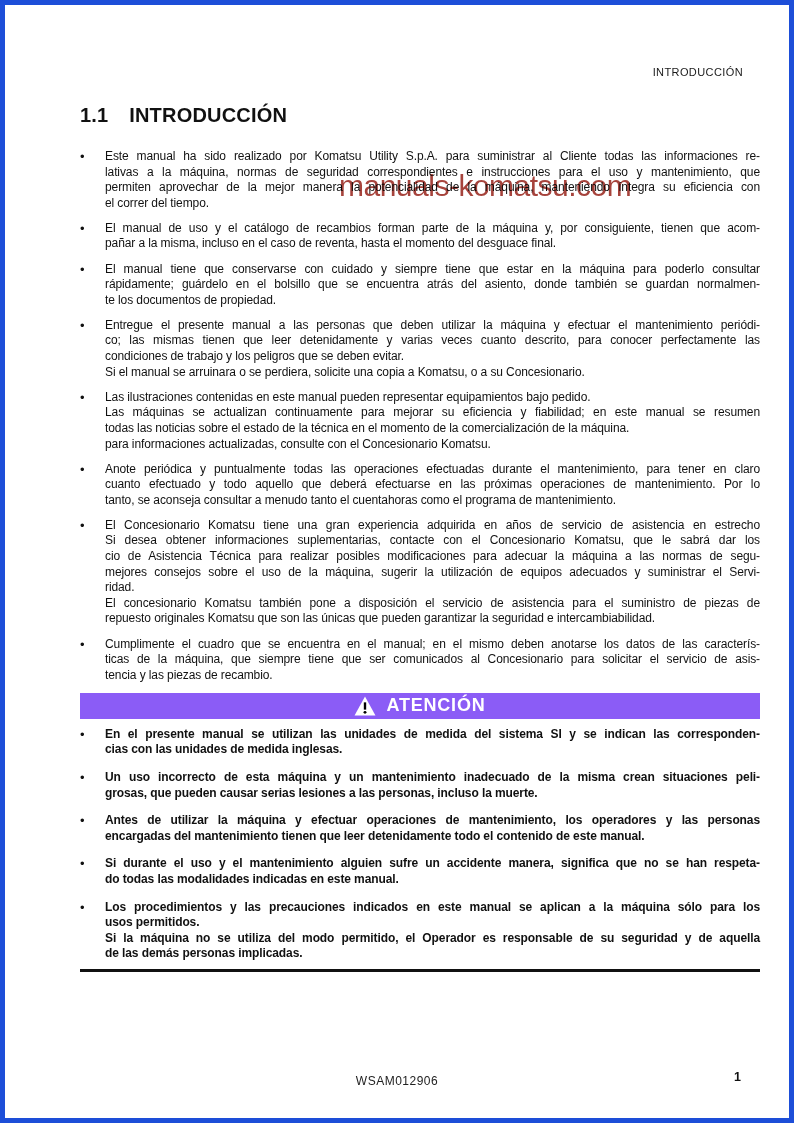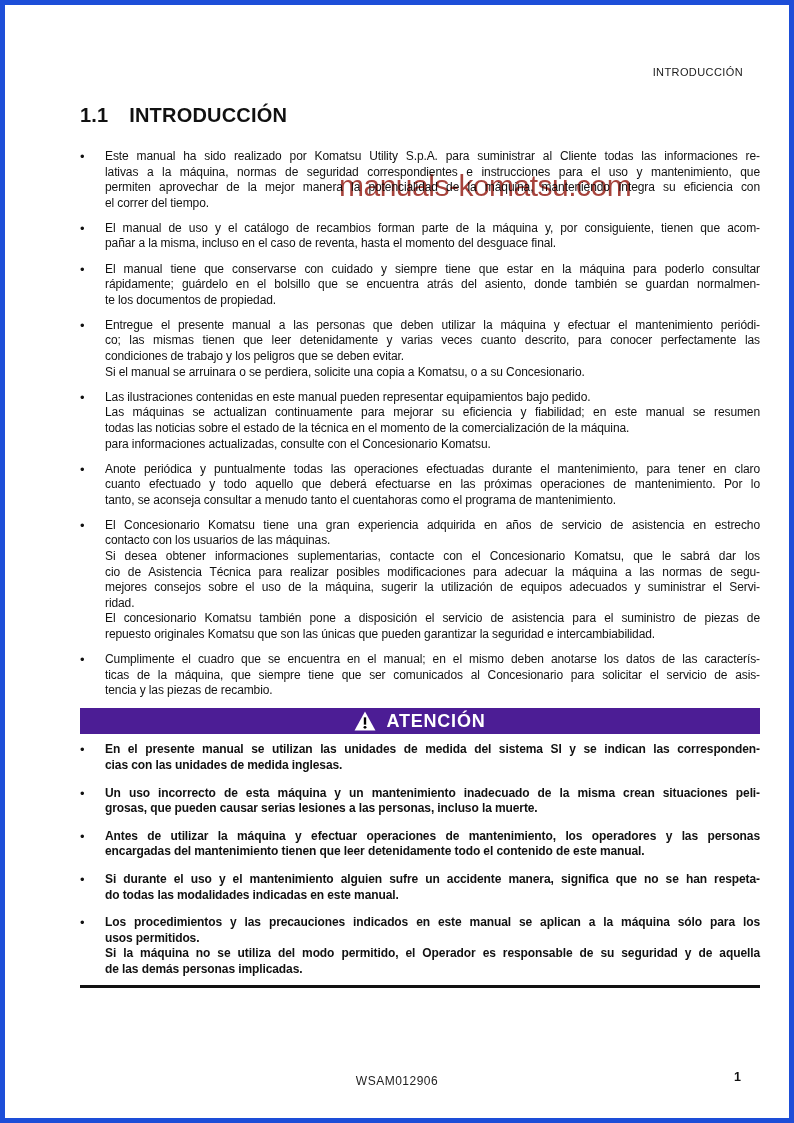--- a/index.html
+++ b/index.html
@@ -119,40 +119,39 @@
           <div class="b-body">
             <div class="line jf">Anote periódica y puntualmente todas las operaciones efectuadas durante el mantenimiento, para tener en claro</div>
             <div class="line jf">cuanto efectuado y todo aquello que deberá efectuarse en las próximas operaciones de mantenimiento. Por lo</div>
             <div class="line">tanto, se aconseja consultar a menudo tanto el cuentahoras como el programa de mantenimiento.</div>
           </div>
         </div>
         <div class="b-item">
           <span class="b-dot">•</span>
           <div class="b-body">
             <div class="line jf">El Concesionario Komatsu tiene una gran experiencia adquirida en años de servicio de asistencia en estrecho</div>
-            <div class="line">contacto con los usuarios de las máquinas.</div>
             <div class="line jf">Si desea obtener informaciones suplementarias, contacte con el Concesionario Komatsu, que le sabrá dar los</div>
             <div class="line jf">cio de Asistencia Técnica para realizar posibles modificaciones para adecuar la máquina a las normas de segu-</div>
             <div class="line jf">mejores consejos sobre el uso de la máquina, sugerir la utilización de equipos adecuados y suministrar el Servi-</div>
             <div class="line">ridad.</div>
             <div class="line jf">El concesionario Komatsu también pone a disposición el servicio de asistencia para el suministro de piezas de</div>
             <div class="line">repuesto originales Komatsu que son las únicas que pueden garantizar la seguridad e intercambiabilidad.</div>
           </div>
         </div>
         <div class="b-item">
           <span class="b-dot">•</span>
           <div class="b-body">
             <div class="line jf">Cumplimente el cuadro que se encuentra en el manual; en el mismo deben anotarse los datos de las caracterís-</div>
             <div class="line jf">ticas de la máquina, que siempre tiene que ser comunicados al Concesionario para solicitar el servicio de asis-</div>
             <div class="line">tencia y las piezas de recambio.</div>
           </div>
         </div>
       </div>
 
-    <div class="attention-banner" id="attention-banner" style="background: #4c1d95;">
+    <div class="attention-banner" id="attention-banner" style="background: #8b5cf6;">
       <span class="warn-icon">
         <svg width="22" height="20" viewBox="0 0 24 22" aria-hidden="true">
           <path d="M12 0.5 L23.5 21.5 L0.5 21.5 Z" fill="#ffffff"></path>
           <rect x="10.7" y="7" width="2.6" height="8" fill="#000000"></rect>
           <circle cx="12" cy="18" r="1.6" fill="#000000"></circle>
         </svg>
       </span>
       <span class="attention-label" style="color: rgb(255, 255, 255);">ATENCIÓN</span>
     </div>
 

